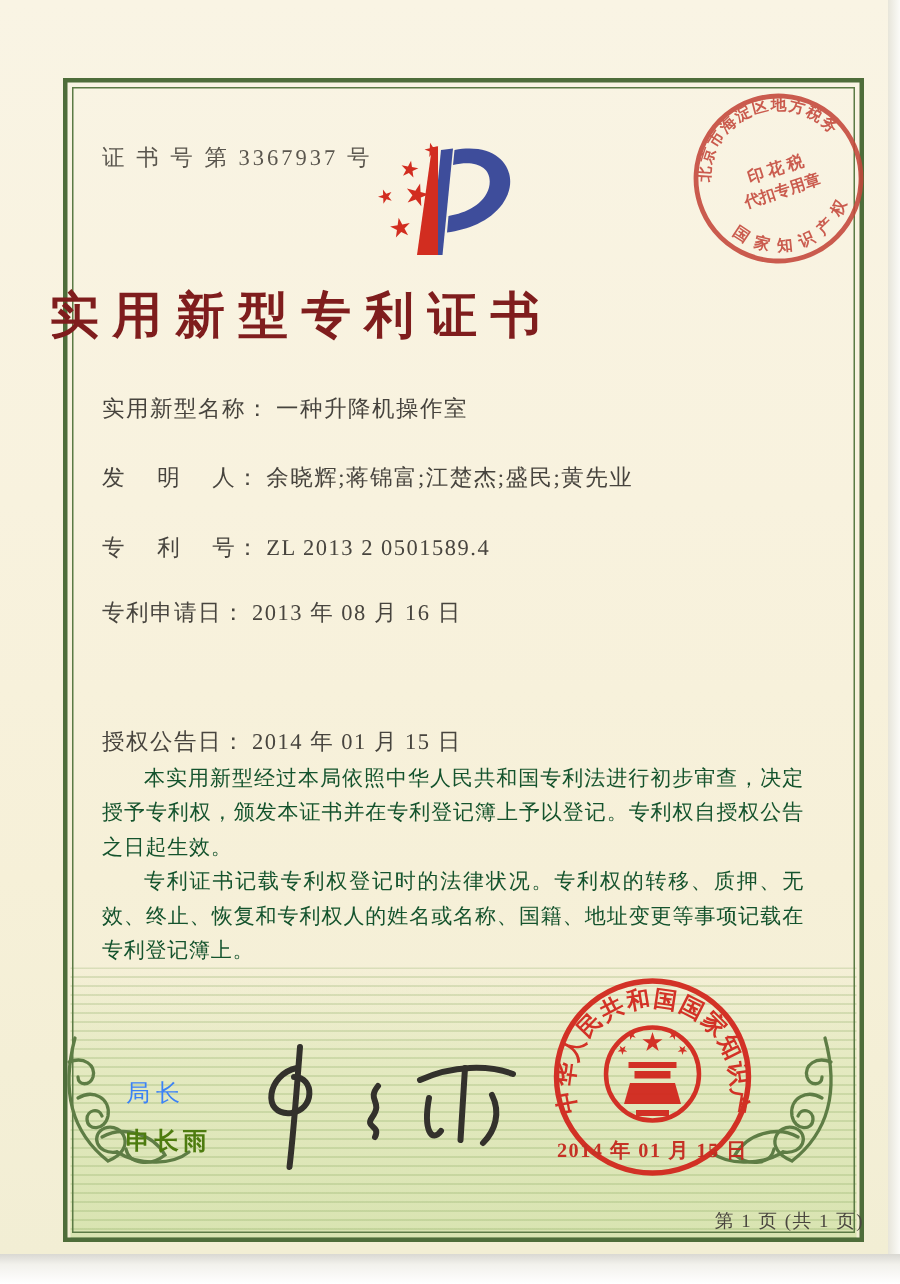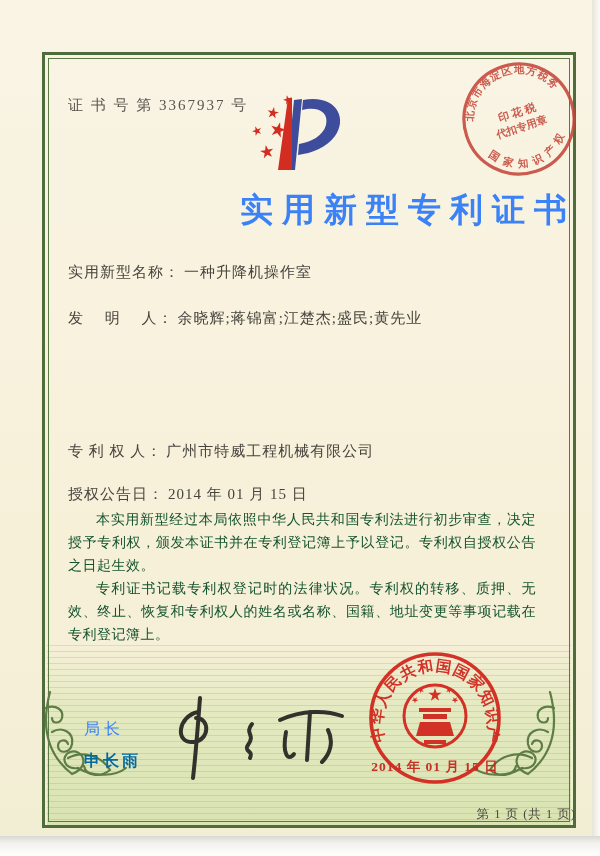--- a/index.html
+++ b/index.html
@@ -19,36 +19,36 @@
 
   .guilloche{position:absolute;left:47px;top:645px;width:524px;height:181px;
     background-image:
       repeating-linear-gradient(180deg, rgba(120,158,78,0.22) 0px, rgba(120,158,78,0.22) 1px, rgba(0,0,0,0) 1px, rgba(0,0,0,0) 6px),
       linear-gradient(180deg, rgba(219,231,183,0) 0%, rgba(216,229,176,0.55) 35%, rgba(210,225,168,0.8) 100%);}
 
   .cert-no{position:absolute;left:68px;top:96px;font-size:15px;letter-spacing:2px;color:#5a564e;}
 
   .logo{position:absolute;left:238px;top:84px;width:124px;height:108px;}
 
-  .title{position:absolute;left:42px;top:188px;width:534px;text-align:right;
-    font-size:33px;font-weight:bold;color:#3b82f6;letter-spacing:9px;text-indent:9px;}
+  .title{position:absolute;left:24px;top:188px;width:534px;text-align:left;
+    font-size:33px;font-weight:bold;color:#7f1d1d;letter-spacing:9px;text-indent:9px;}
 
   .tax-seal{position:absolute;left:458px;top:58px;width:122px;height:122px;transform:rotate(-18deg);opacity:.88;}
 
   .field{position:absolute;left:68px;font-size:15px;color:#474档440;color:#47443e;letter-spacing:1px;white-space:nowrap;}
   .f0{top:263px}.f1{top:309px}.f2{top:356px}.f3{top:399px}.f4{top:442px}.f5{top:485px}
   .field .lab{display:inline-block;}
   .field .val{margin-left:4px;}
 
   .paras{position:absolute;left:68px;top:508px;width:468px;font-size:14px;line-height:23px;
     color:#14532d;text-align:justify;}
   .paras p{margin:0;text-indent:2em;letter-spacing:0.5px;}
 
   .sig-title{position:absolute;left:84px;top:719px;font-size:16px;letter-spacing:4px;color:#3b82f6;font-weight:normal;}
-  .sig-name{position:absolute;left:84px;top:751px;font-size:16px;letter-spacing:3px;color:#0369a1;font-weight:bold;}
+  .sig-name{position:absolute;left:84px;top:751px;font-size:16px;letter-spacing:3px;color:#4d7c0f;font-weight:bold;}
   .autograph{position:absolute;left:160px;top:690px;width:200px;height:95px;}
 
   .office-seal{position:absolute;left:360px;top:648px;width:150px;height:150px;opacity:.95;}
 
   .footer{position:absolute;left:42px;top:806px;width:534px;text-align:right;
     font-size:12.5px;color:#4a473f;letter-spacing:1px;}
 
   .orn{position:absolute;width:130px;height:130px;}
   .orn-l{left:22px;top:662px;}
   .orn-r{left:448px;top:662px;transform:scaleX(-1);}
@@ -123,22 +123,25 @@
     <text x="61" y="58" text-anchor="middle" font-size="11" fill="#c4473a" font-weight="bold" font-family="'Liberation Serif',serif">印 花 税</text>
     <text x="61" y="73" text-anchor="middle" font-size="10.5" fill="#c4473a" font-weight="bold" font-family="'Liberation Serif',serif">代扣专用章</text>
   </svg>
 
   <div class="field f0">
     <span class="lab">实用新型名称：</span><span class="val">一种升降机操作室</span>
   </div>
   <div class="field f1">
     <span class="lab">发　 明　 人：</span><span class="val">余晓辉;蒋锦富;江楚杰;盛民;黄先业</span>
   </div>
-  <div class="field f4">
-    <span class="lab">专 利 权 人：</span><span class="val">广州市特威工程机械有限公司</span>
+  <div class="field f2">
+    <span class="lab">专　 利　 号：</span><span class="val">ZL 2013 2 0501589.4</span>
+  </div>
+  <div class="field f3">
+    <span class="lab">专利申请日：</span><span class="val">2013 年 08 月 16 日</span>
   </div>
   <div class="field f5">
     <span class="lab">授权公告日：</span><span class="val">2014 年 01 月 15 日</span>
   </div>
 
   <div class="paras">
     <p>本实用新型经过本局依照中华人民共和国专利法进行初步审查，决定授予专利权，颁发本证书并在专利登记簿上予以登记。专利权自授权公告之日起生效。</p>
     <p>专利证书记载专利权登记时的法律状况。专利权的转移、质押、无效、终止、恢复和专利权人的姓名或名称、国籍、地址变更等事项记载在专利登记簿上。</p>
   </div>
 

